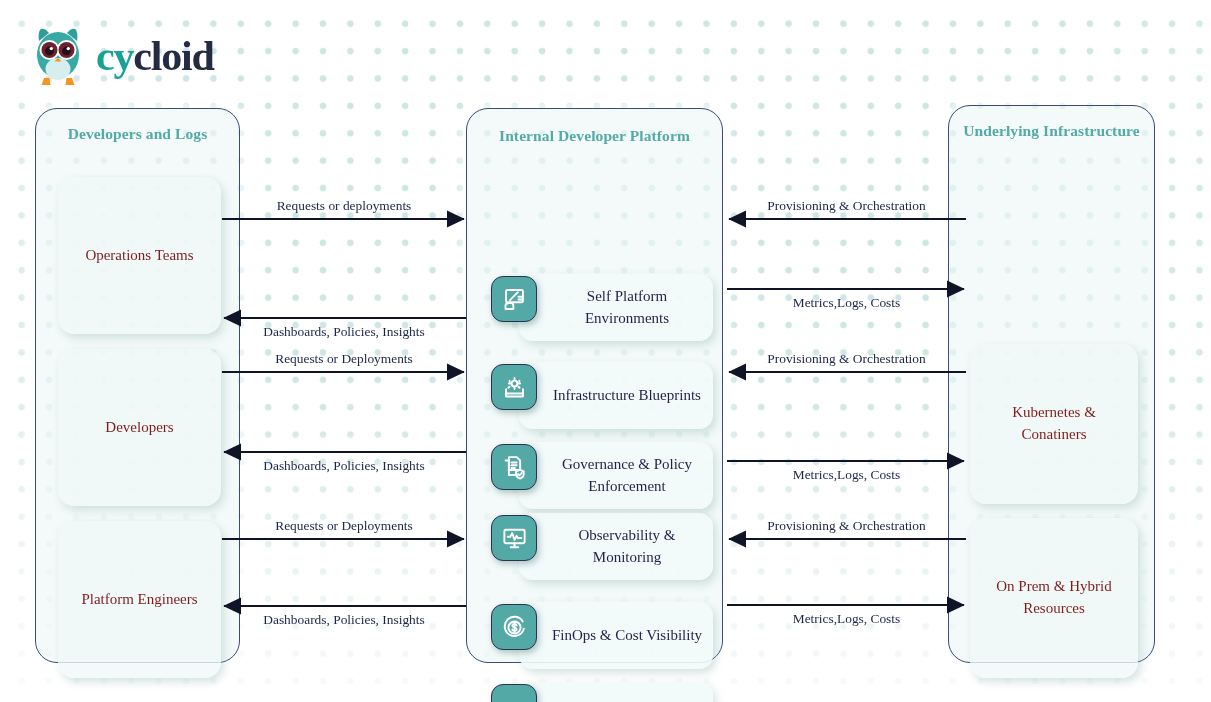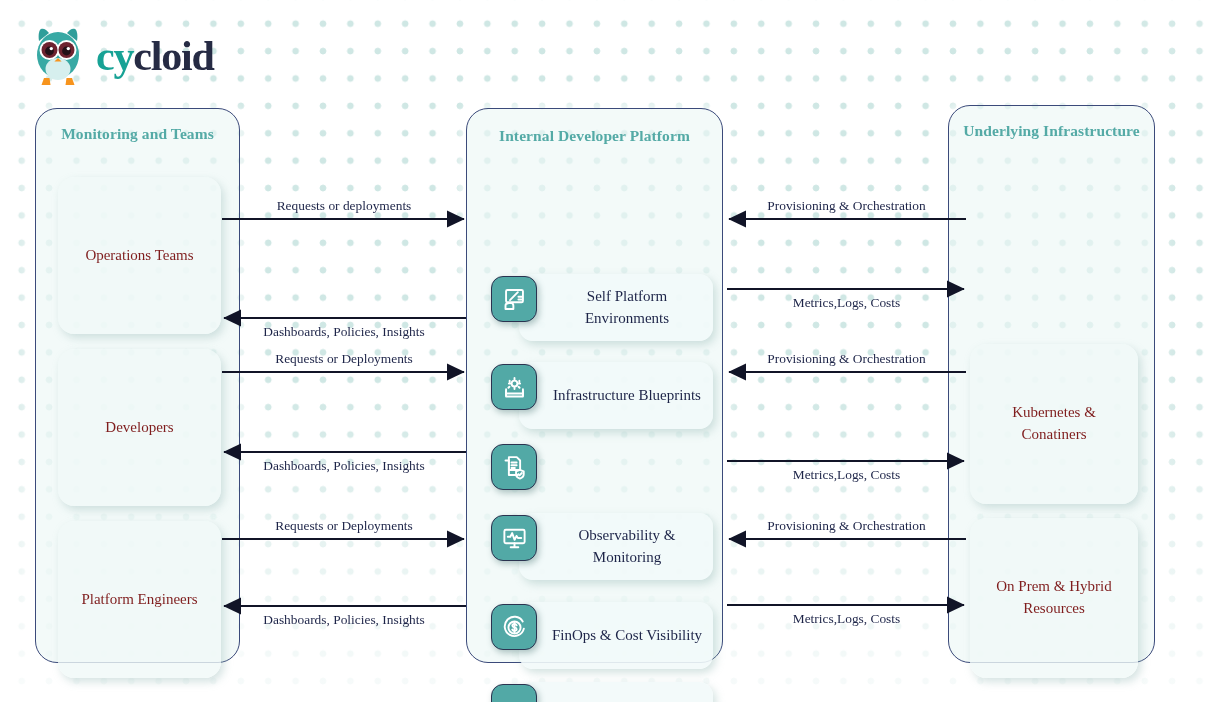--- a/index.html
+++ b/index.html
@@ -166,21 +166,21 @@
         <circle cx="38.3" cy="23.6" r="1.7" fill="#ffffff"></circle>
         <path d="M28 33l-3.6 3.6h7.2z" fill="#f7941d"></path>
         <path d="M14 53l-2.5 7h9l-1-7z" fill="#f7941d"></path>
         <path d="M42 53l2.5 7h-9l1-7z" fill="#f7941d"></path>
       </svg>
     </span>
     <span id="wordmark"><span class="cy">cy</span><span class="cloid">cloid</span></span>
   </div>
 
   <div class="panel" id="panel-left">
-    <div class="panel-title">Monitoring and Teams</div>
+    <div class="panel-title">Developers and Logs</div>
     <div class="side-card" id="card-operations">Operations Teams</div>
     <div class="side-card" id="card-developers">Developers</div>
     <div class="side-card" id="card-platform">Platform Engineers</div>
   </div>
 
   <div class="panel" id="panel-center">
     <div class="panel-title">Internal Developer Platform</div>
 
     <div class="feature" id="feat-0">
       <div class="feature-icon">
@@ -210,20 +210,21 @@
     <div class="feature" id="feat-2">
       <div class="feature-icon">
         <svg viewBox="0 0 24 24" fill="none" stroke="#ffffff" stroke-width="1.7" stroke-linecap="round" stroke-linejoin="round">
           <path d="M7 2.8h7l3 3v8.4H7z"></path>
           <path d="M4 5.8h3v12.9h8"></path>
           <path d="M9.3 7.5h4.6M9.3 10h4.6M9.3 12.4h3"></path>
           <path d="M16.8 14.2l3.4 1.3v2.6c0 2-1.6 3.2-3.4 3.8-1.8-.6-3.4-1.8-3.4-3.8v-2.6z"></path>
           <path d="M15.4 17.9l1.1 1.1 2-2.1"></path>
         </svg>
       </div>
+      <div class="feature-card">Governance &amp; Policy Enforcement</div>
     </div>
 
     <div class="feature" id="feat-3">
       <div class="feature-icon">
         <svg viewBox="0 0 24 24" fill="none" stroke="#ffffff" stroke-width="1.7" stroke-linecap="round" stroke-linejoin="round">
           <rect x="3" y="4.2" width="18" height="12" rx="1.3"></rect>
           <path d="M6 10.4h2.3l1.6-3.2 2.2 6 1.7-3.5 1.2 1.9H18"></path>
           <path d="M12 16.2v3.2M8.6 19.8h6.8"></path>
         </svg>
       </div>

